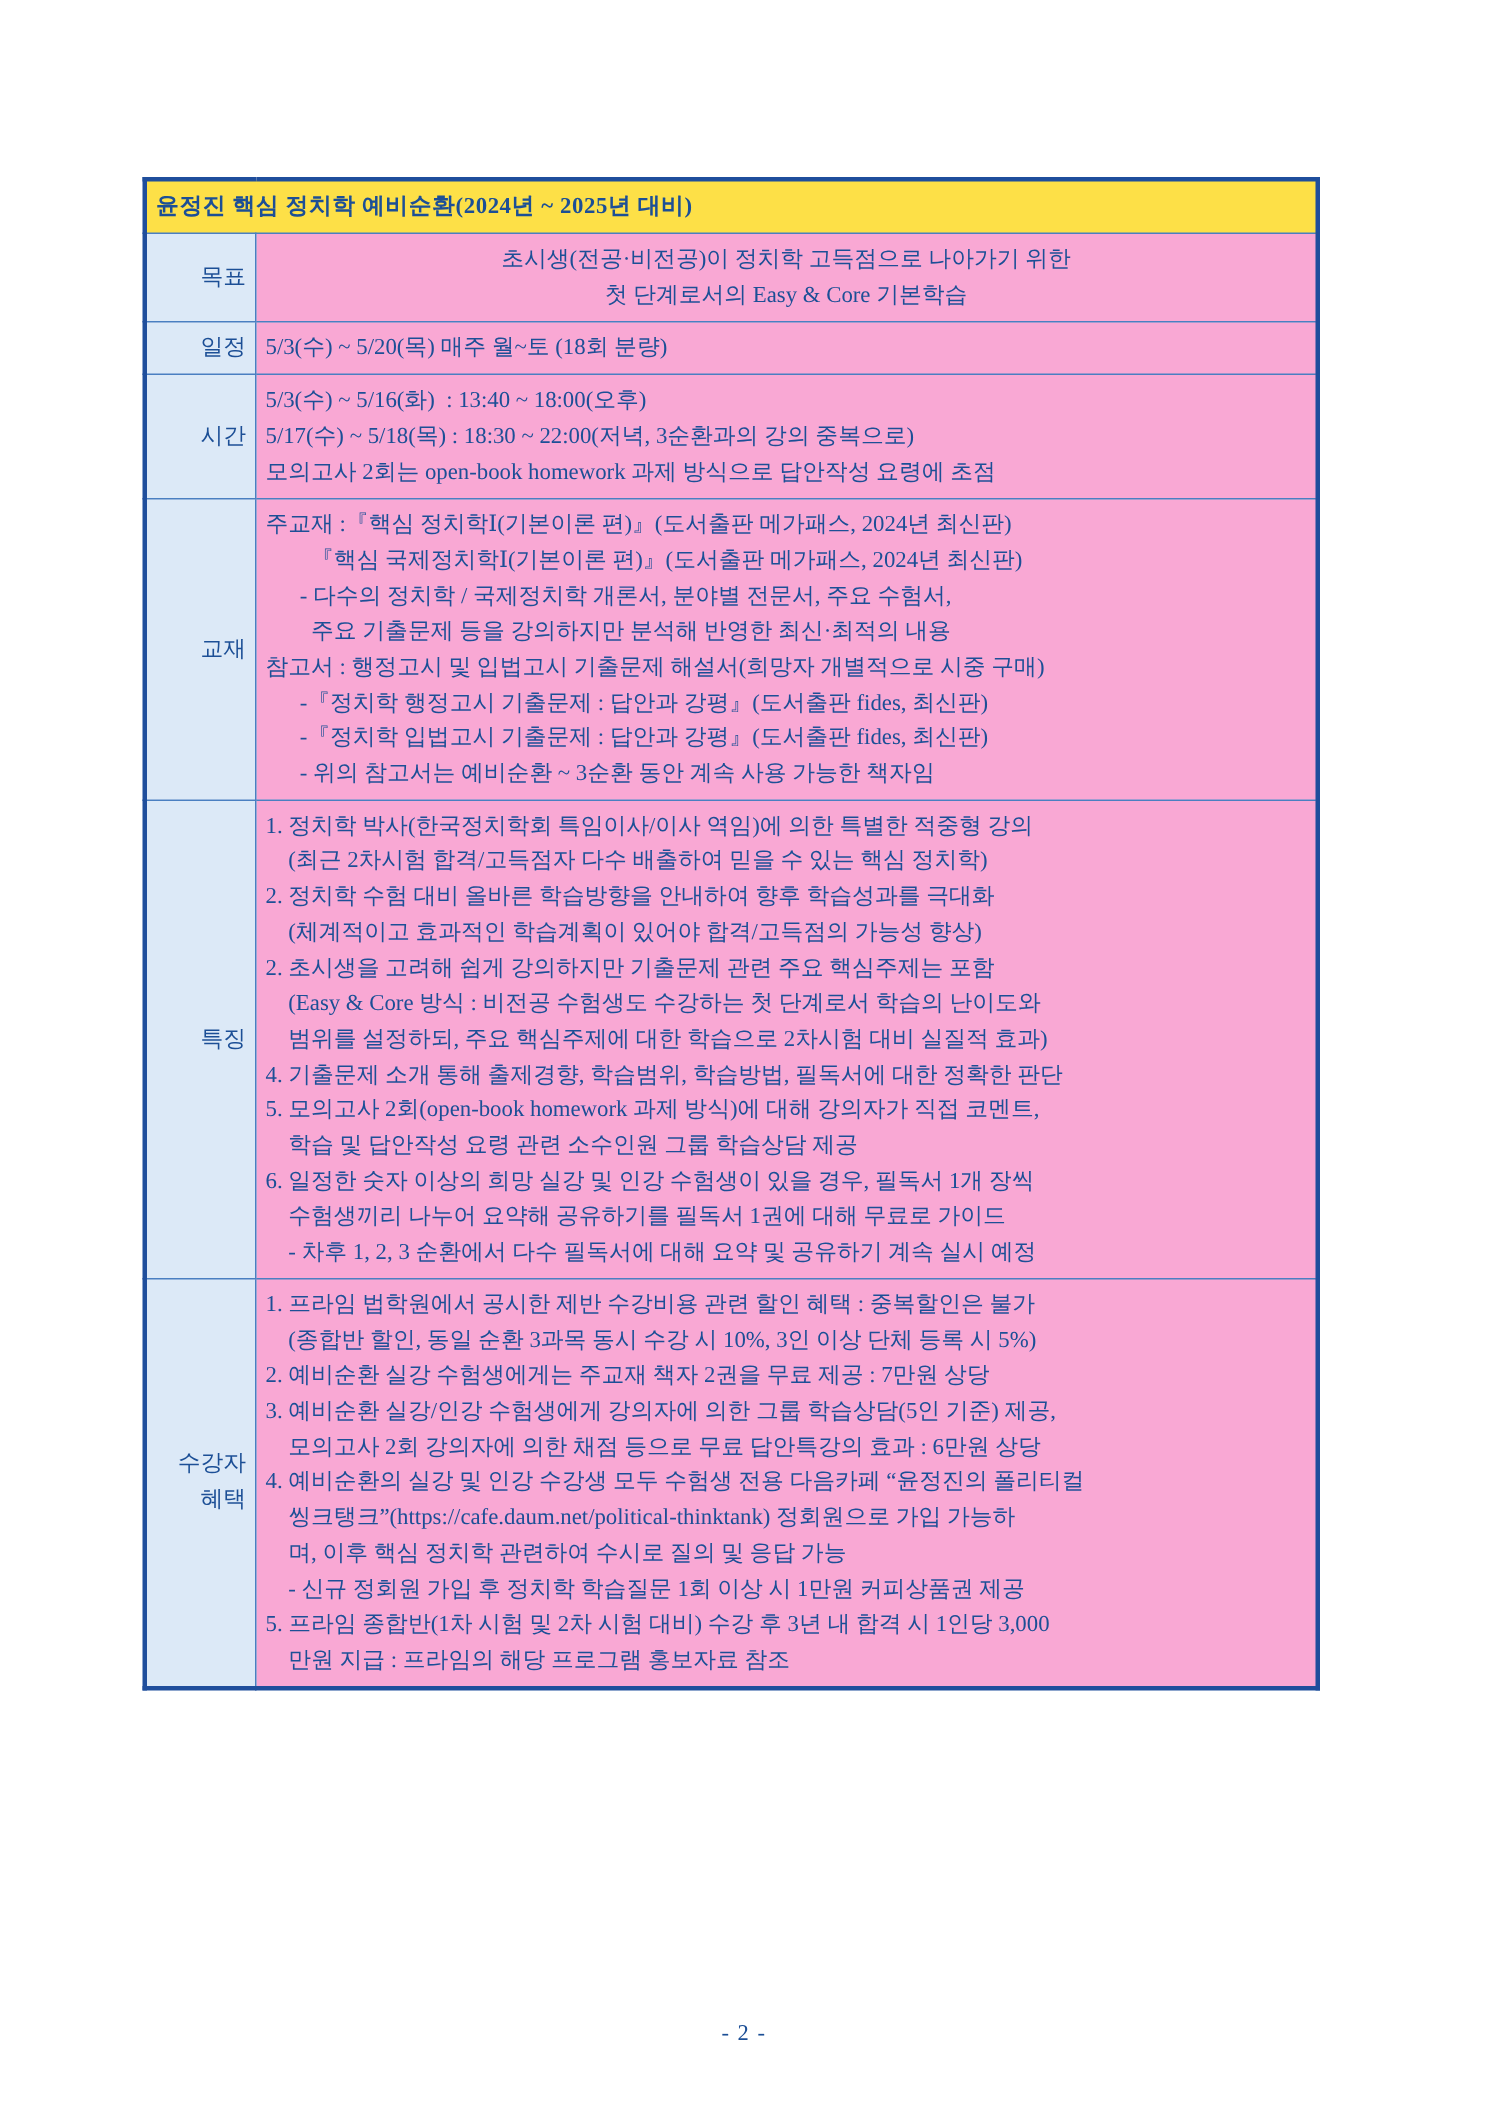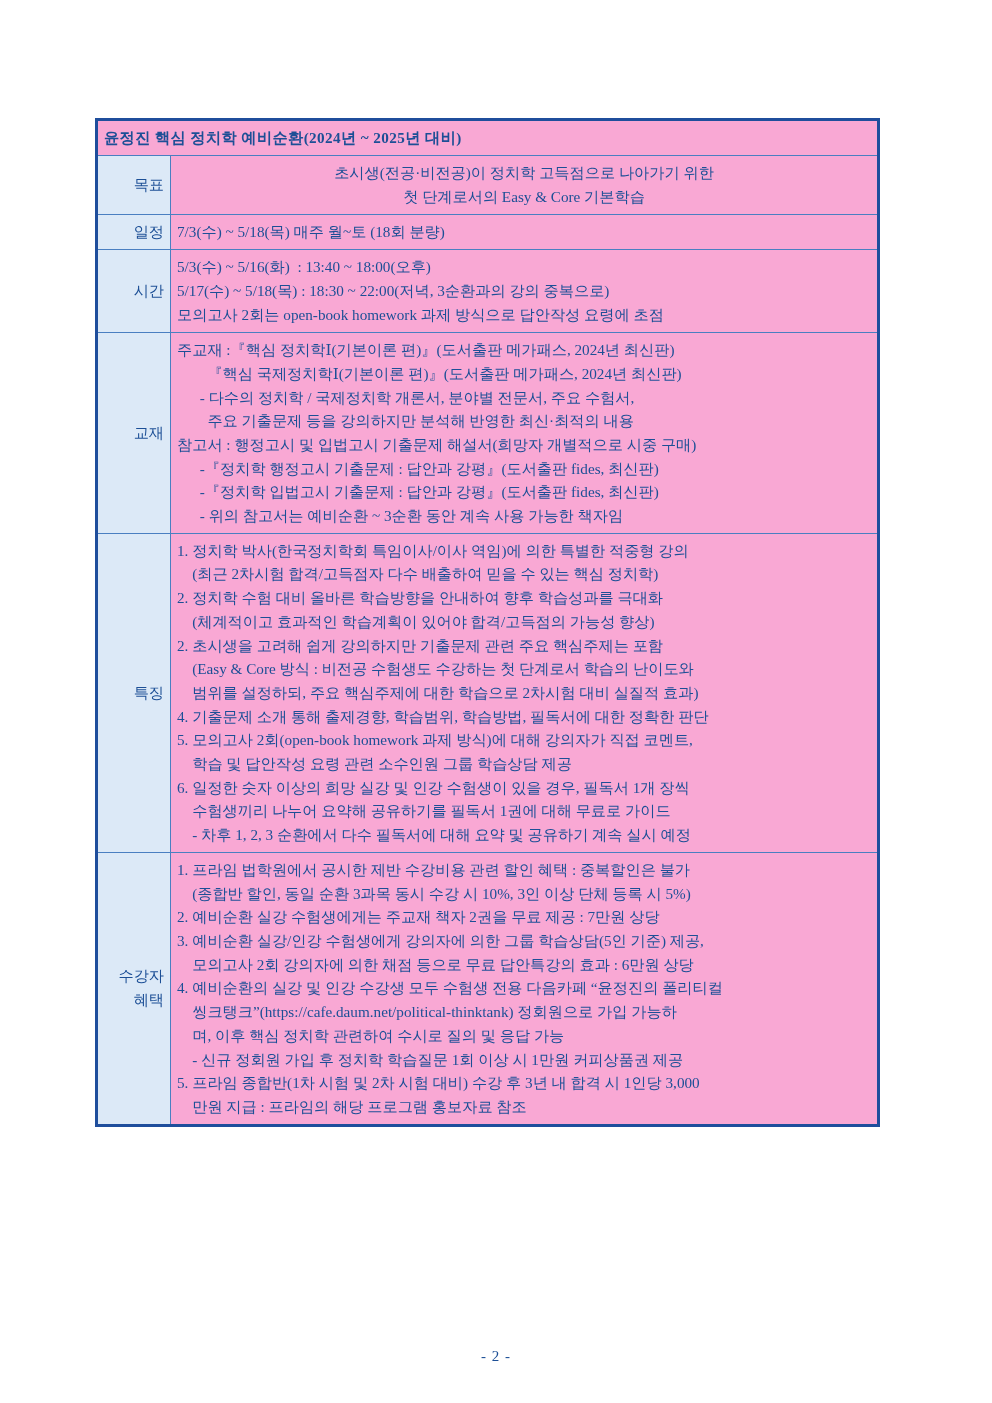--- a/index.html
+++ b/index.html
@@ -31,21 +31,21 @@
     vertical-align: middle;
     padding: 5px 6px;
     font-size: 15.2px;
     line-height: 1.58;
     color: #1c4f96;
   }
   col.lbl { width: 74px; }
   col.body { width: 708px; }
 
   .title-cell {
-    background: #f9a8d4;
+    background: #fde047;
     font-size: 18.5px;
     font-weight: bold;
     letter-spacing: 0.4px;
     padding: 10px 14px 11px 14px;
     color: #16457f;
     border-bottom: 1px solid #4a7fc1 !important;
   }
   .lbl-cell {
     background: #dce9f7;
     text-align: right;
@@ -96,21 +96,21 @@
         <td class="lbl-cell">목표</td>
         <td class="body-cell center-lines">
           <span class="ln">초시생(전공·비전공)이 정치학 고득점으로 나아가기 위한</span>
           <span class="ln">첫 단계로서의 Easy &amp; Core 기본학습</span>
         </td>
       </tr>
 
       <tr>
         <td class="lbl-cell">일정</td>
         <td class="body-cell">
-          <span class="ln">7/3(수) ~ 5/18(목) 매주 월~토 (18회 분량)</span>
+          <span class="ln">5/3(수) ~ 5/20(목) 매주 월~토 (18회 분량)</span>
         </td>
       </tr>
 
       <tr>
         <td class="lbl-cell">시간</td>
         <td class="body-cell">
           <span class="ln">5/3(수) ~ 5/16(화)  : 13:40 ~ 18:00(오후)</span>
           <span class="ln">5/17(수) ~ 5/18(목) : 18:30 ~ 22:00(저녁, 3순환과의 강의 중복으로)</span>
           <span class="ln">모의고사 2회는 open-book homework 과제 방식으로 답안작성 요령에 초점</span>
         </td>

